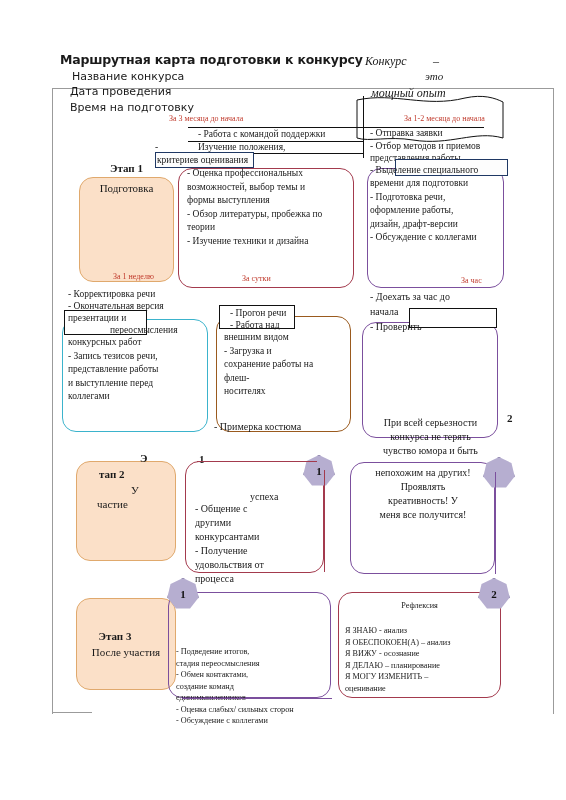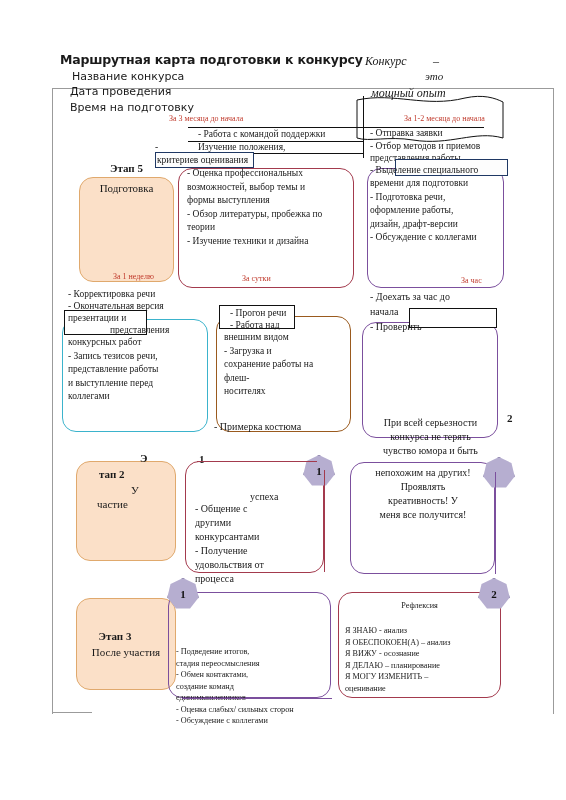--- a/index.html
+++ b/index.html
@@ -103,21 +103,21 @@
 
   <div class="abs redlab" style="left:169px;top:114px;">За 3 месяца до начала</div>
   <div class="abs redlab" style="left:404px;top:114px;">За 1-2 месяца до начала</div>
 
   <div class="abs hline" style="left:188px;top:127px;width:296px;background:#111;"></div>
   <div class="abs hline" style="left:188px;top:141px;width:175px;background:#111;"></div>
   <div class="abs hline" style="left:188px;top:153px;width:175px;background:#111;"></div>
   <div class="abs vlineC" style="left:363px;top:96px;height:62px;background:#111;"></div>
 
   <div class="abs rbox peach" style="left:79px;top:177px;width:95px;height:105px;"></div>
-  <div class="abs stage-title" style="left:79px;top:162px;width:95px;">Этап 5</div>
+  <div class="abs stage-title" style="left:79px;top:162px;width:95px;">Этап 1</div>
   <div class="abs stage-sub" style="left:79px;top:182px;width:95px;">Подготовка</div>
   <div class="abs redlab" style="left:113px;top:272px;">За 1 неделю</div>
 
   <div class="abs rbox red" style="left:178px;top:168px;width:176px;height:120px;"></div>
   <div class="abs txt" style="left:187px;top:167px;width:172px;">- Оценка профессиональных
 возможностей, выбор темы и
 формы выступления
 - Обзор литературы, пробежка по
 теории
 - Изучение техники и дизайна</div>
@@ -140,21 +140,21 @@
 оформление работы,
 дизайн, драфт-версии
 - Обсуждение с коллегами</div>
   <div class="abs redlab" style="left:461px;top:276px;">За час</div>
 
   <div class="abs rbox cyan" style="left:62px;top:319px;width:146px;height:113px;"></div>
   <div class="abs txt" style="left:68px;top:288px;">- Корректировка речи</div>
   <div class="abs txt" style="left:68px;top:300px;">- Окончательная версия</div>
   <div class="abs obox dark" style="left:64px;top:310px;width:83px;height:25px;"></div>
   <div class="abs txt" style="left:68px;top:312px;">презентации и</div>
-  <div class="abs txt" style="left:110px;top:324px;">представления</div>
+  <div class="abs txt" style="left:110px;top:324px;">переосмысления</div>
   <div class="abs txt" style="left:68px;top:336px;width:140px;">конкурсных работ
 - Запись тезисов речи,
 представление работы
 и выступление перед
             коллегами</div>
 
   <div class="abs rbox brown" style="left:216px;top:316px;width:135px;height:116px;"></div>
   <div class="abs obox dark" style="left:219px;top:305px;width:76px;height:24px;"></div>
   <div class="abs txt" style="left:230px;top:307px;">- Прогон речи</div>
   <div class="abs txt" style="left:230px;top:319px;">- Работа над</div>

